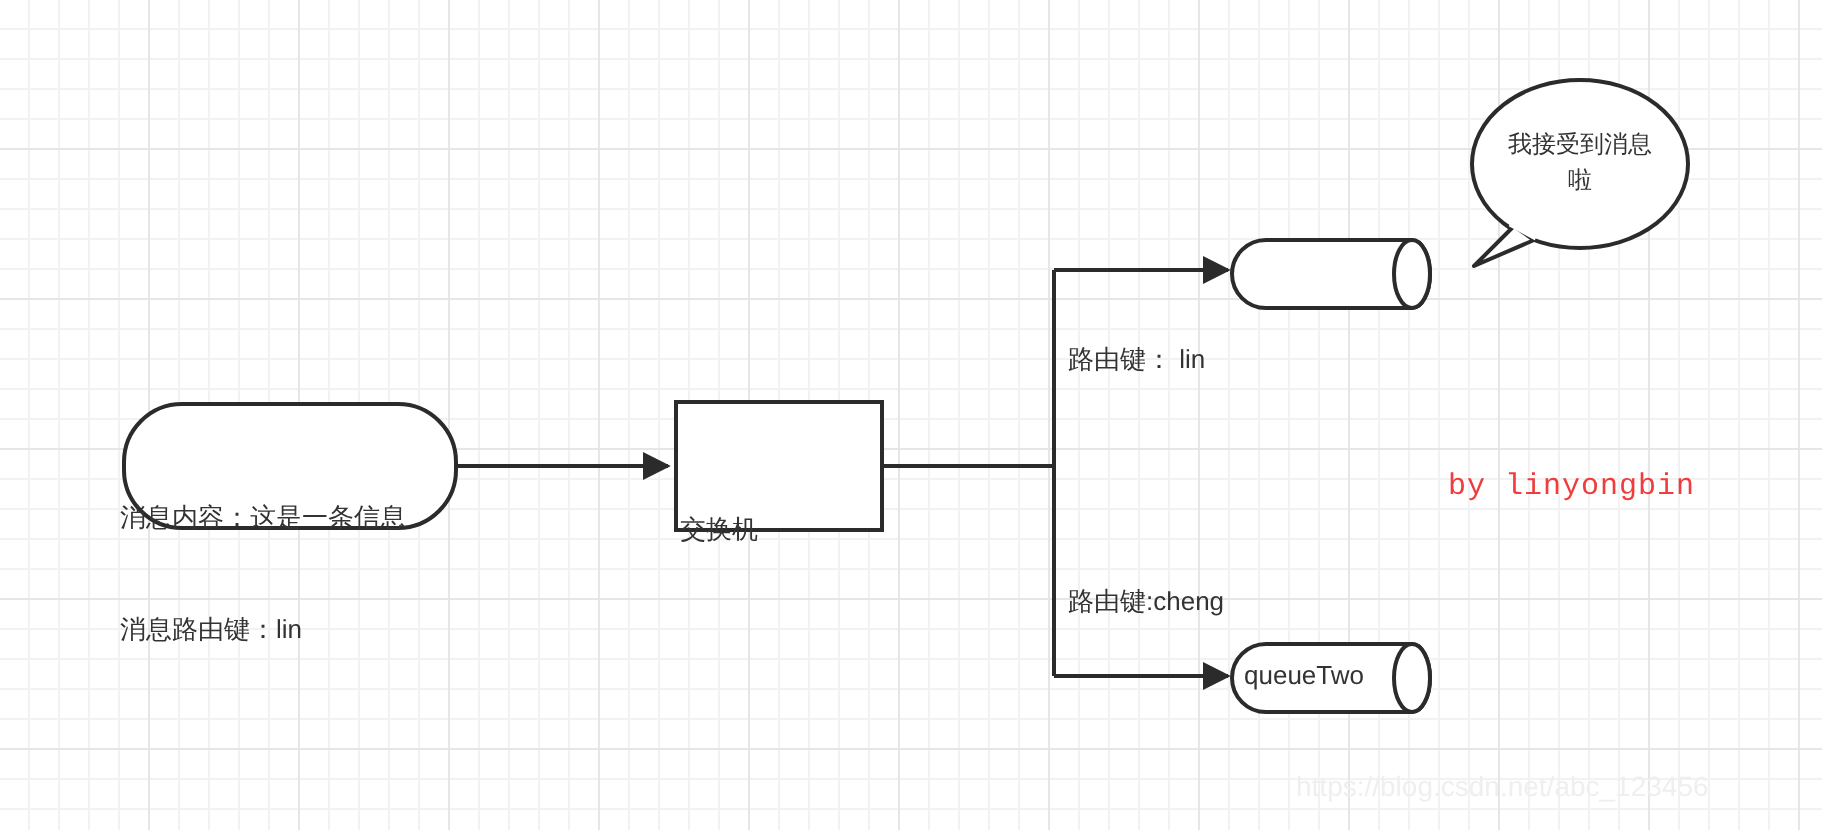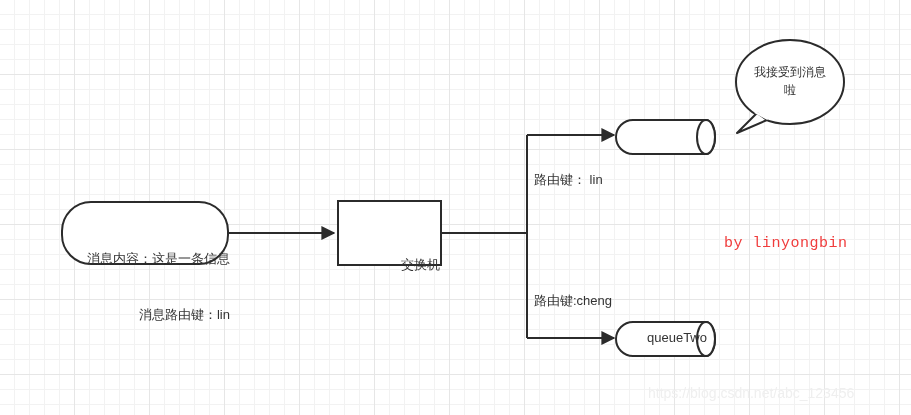--- a/index.html
+++ b/index.html
@@ -24,21 +24,21 @@
   }
   #diagram-svg {
     position: absolute;
     left: 0;
     top: 0;
     width: 911px;
     height: 415px;
   }
   .node-label {
     position: absolute;
-    text-align: right;
+    text-align: left;
     color: #333333;
     line-height: 1.45;
     white-space: pre;
     pointer-events: none;
   }
   .msg-label {
     left: 60px;
     top: 212px;
     width: 170px;
     font-size: 13px;

